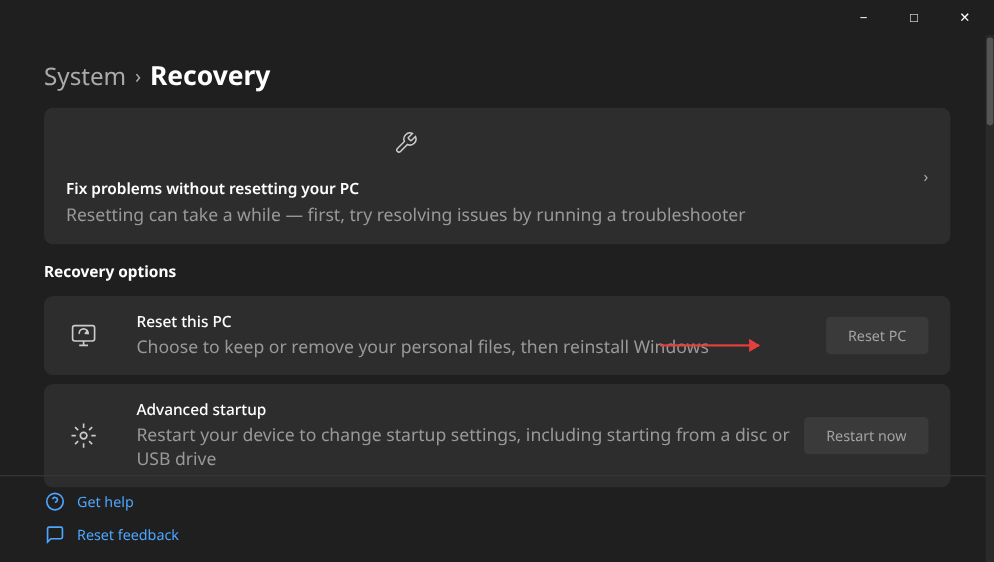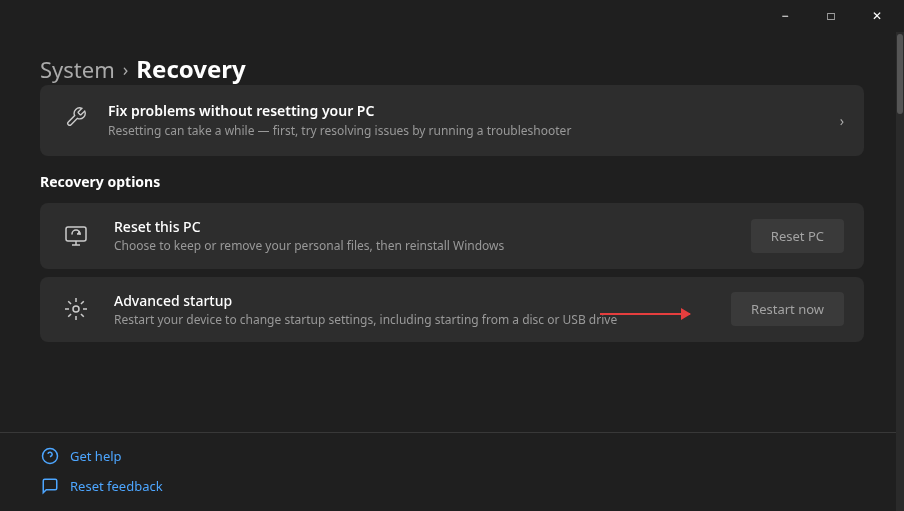--- a/index.html
+++ b/index.html
@@ -44,21 +44,21 @@
     
     .content {
       padding: 20px 40px 16px 40px;
     }
 
     
     .breadcrumb {
       display: flex;
       align-items: center;
       gap: 8px;
-      margin-bottom: 0;
+      margin-bottom: 13px;
     }
 
     .breadcrumb-system {
       font-size: 22px;
       font-weight: 400;
       color: #aaaaaa;
     }
 
     .breadcrumb-separator {
       font-size: 18px;
@@ -86,21 +86,23 @@
       padding: 16px 20px;
       margin-bottom: 16px;
       display: flex;
       align-items: center;
       justify-content: space-between;
       cursor: pointer;
     }
 
     .card-left {
       display: flex;
+      align-items: center;
       gap: 16px;
+      flex-direction: column;
     }
 
     .card-icon {
       width: 32px;
       height: 32px;
       display: flex;
       align-items: center;
       justify-content: center;
       color: #cccccc;
       font-size: 20px;
@@ -108,21 +110,21 @@
     }
 
     .card-text-title {
       font-size: 14px;
       font-weight: 600;
       color: #ffffff;
       margin-bottom: 3px;
     }
 
     .card-text-desc {
-      font-size: 12px;
+      font-size: 16px;
       color: #999999;
       line-height: 1.4;
     }
 
     .card-chevron {
       color: #aaaaaa;
       font-size: 14px;
     }
 
     
@@ -141,21 +143,21 @@
       padding: 14px 20px;
       margin-bottom: 8px;
       display: flex;
       align-items: center;
       justify-content: space-between;
     }
 
     .option-card-left {
       display: flex;
       align-items: center;
-      gap: 22px;
+      gap: 32px;
     }
 
     .option-card-icon {
       width: 32px;
       height: 32px;
       display: flex;
       align-items: center;
       justify-content: center;
       color: #cccccc;
       font-size: 18px;

